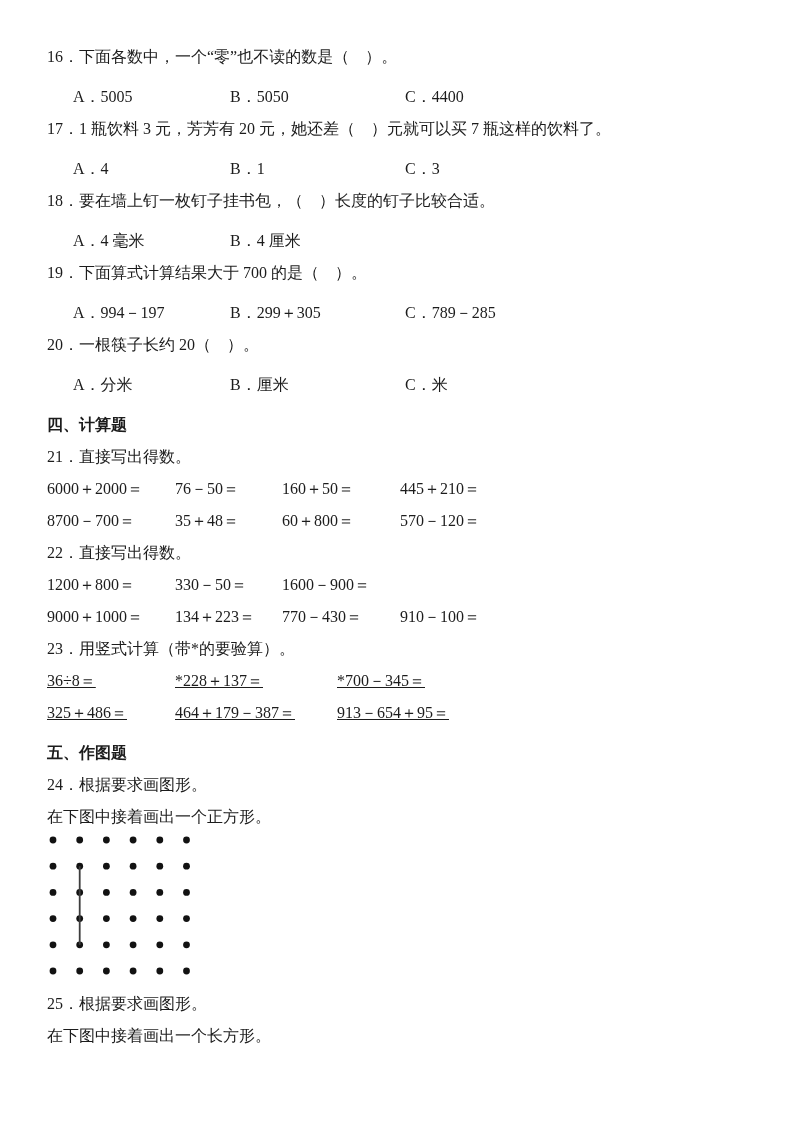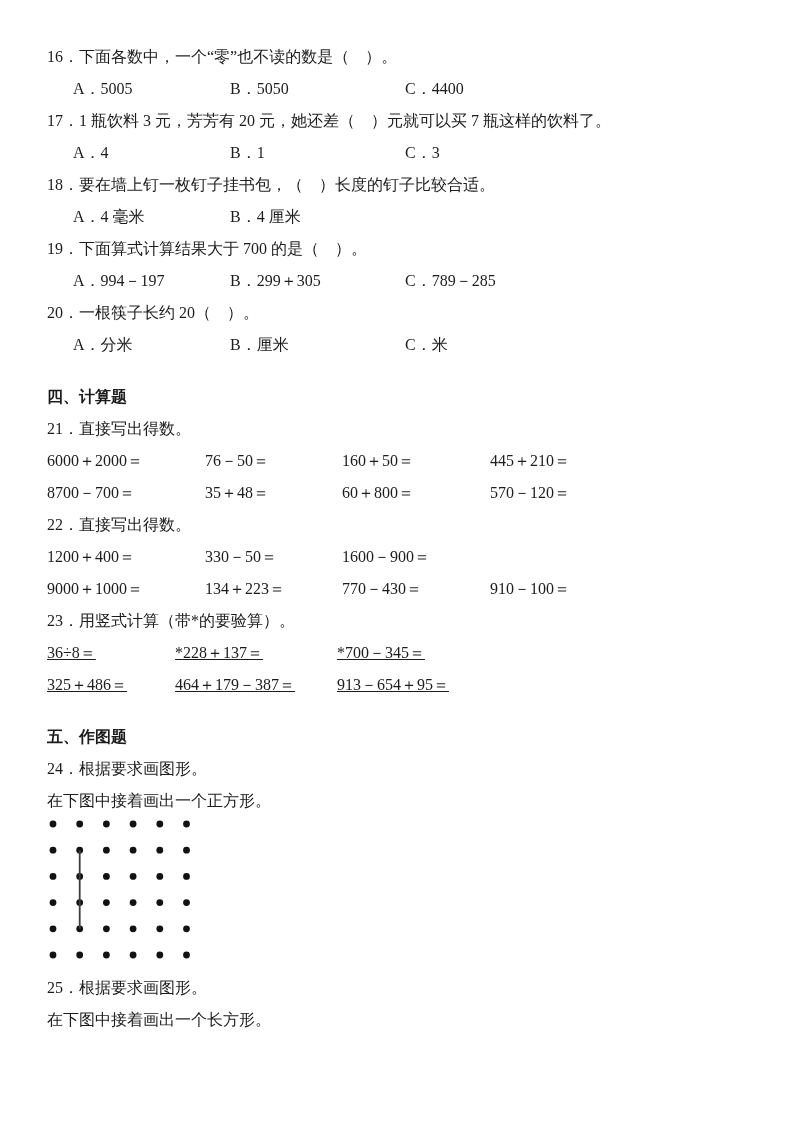--- a/index.html
+++ b/index.html
@@ -15,34 +15,34 @@
     font-size: 16px;
     line-height: 32px;
     overflow: hidden;
   }
   .line { white-space: nowrap; }
   .qnum { display: inline-block; min-width: 26px; }
   .opts {
     padding-left: 26px;
     display: grid;
     grid-template-columns: 157px 175px auto;
+    margin-top: 8px;
   }
   .calc4 {
     display: grid;
     grid-template-columns: 128px 107px 118px auto;
-    gap: 30px;
   }
   .calc3 {
     display: grid;
     grid-template-columns: 128px 162px auto;
     text-decoration: underline;
   }
   .heading {
     font-weight: 700;
-    margin-top: 20px;
+    margin-top: 8px;
   }
   .grid-wrap {
     margin: 2px 0 12px 0;
     line-height: 0;
     padding-left: 1px;
   }
 </style>
 </head>
 <body>
 
@@ -93,21 +93,21 @@
   </div>
   <div class="calc4">
     <span>8700－700＝</span>
     <span>35＋48＝</span>
     <span>60＋800＝</span>
     <span>570－120＝</span>
   </div>
 
   <div class="line">22．直接写出得数。</div>
   <div class="calc4">
-    <span>1200＋400＝</span>
+    <span>1200＋800＝</span>
     <span>330－50＝</span>
     <span>1600－900＝</span>
   </div>
   <div class="calc4">
     <span>9000＋1000＝</span>
     <span>134＋223＝</span>
     <span>770－430＝</span>
     <span>910－100＝</span>
   </div>
 

